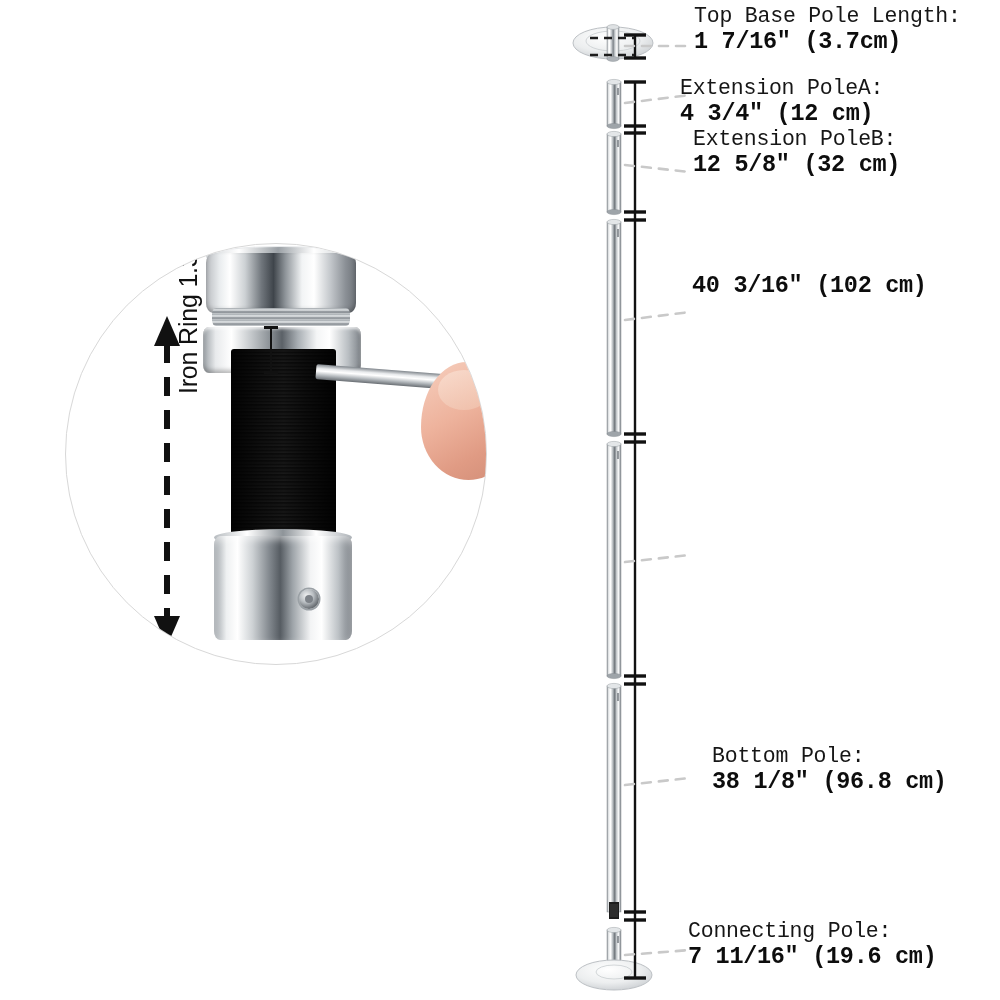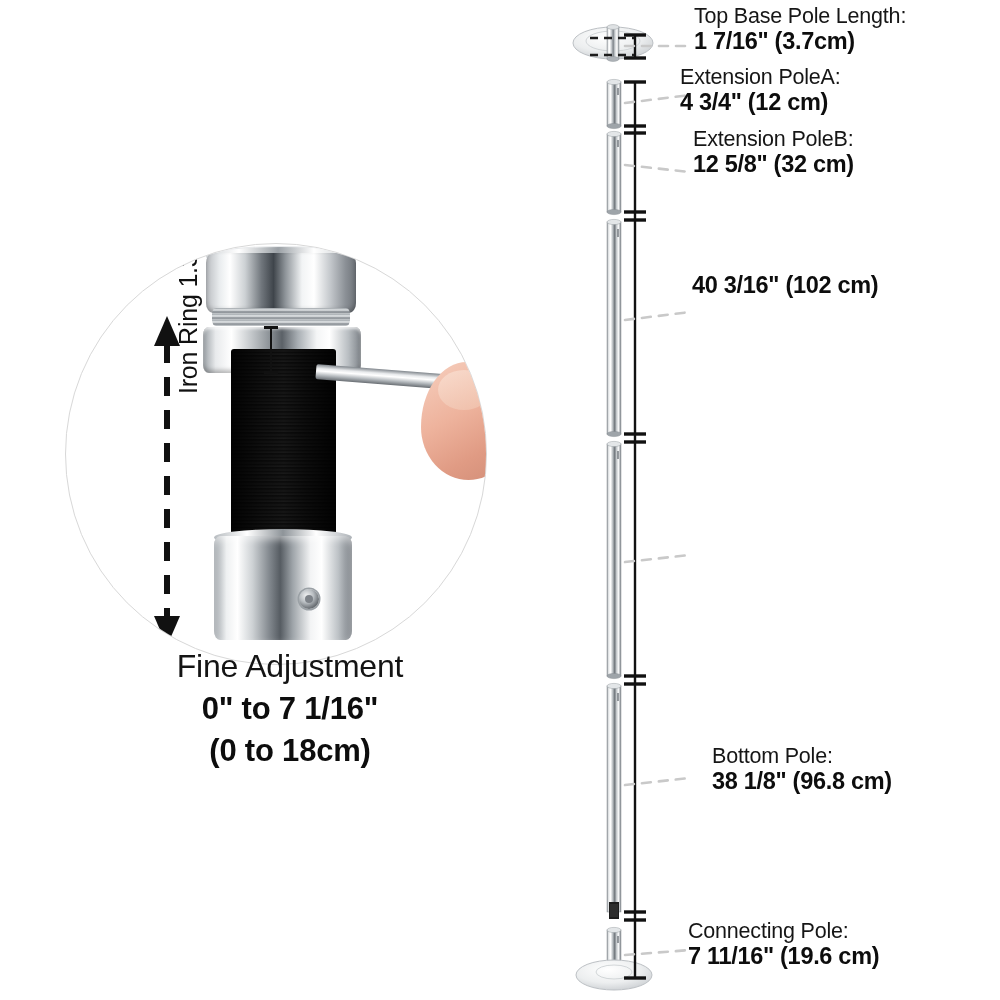--- a/index.html
+++ b/index.html
@@ -7,21 +7,21 @@
     width:1000px;height:1000px;
     background:#ffffff;
     font-family:"Liberation Sans", sans-serif;
     color:#111111;
     overflow:hidden;
     position:relative;
   }
   #stage{position:absolute;left:0;top:0;width:1000px;height:1000px;}
 
   
-  .callout{position:absolute;line-height:1.08;}
+  .callout{position:absolute;line-height:1.08;font-family:Liberation Mono, monospace;}
   .callout .cap{
     font-size:21.5px;font-weight:400;color:#161616;
     white-space:nowrap;letter-spacing:-0.2px;
   }
   .callout .val{
     font-size:23.5px;font-weight:700;color:#0d0d0d;
     white-space:nowrap;letter-spacing:-0.3px;margin-top:1px;
   }
 
   
@@ -193,25 +193,20 @@
 
     <div id="dbl-arrow">
       <div class="head-up"></div>
       <div class="shaft"></div>
       <div class="head-dn"></div>
     </div>
 
     <div id="iron-ring-label">Iron Ring 1.3cm</div>
   </div>
 
-  <div id="fine-adjust">
-    <div class="fa-title">Fine Adjustment</div>
-    <div class="fa-r1">0" to 7  1/16"</div>
-    <div class="fa-r2">(0 to 18cm)</div>
-  </div>
 
   <svg id="pole-svg" viewBox="0 0 180 1000">
     <defs>
       <linearGradient id="chrome" x1="0" y1="0" x2="1" y2="0">
         <stop offset="0%" stop-color="#8e9499"></stop>
         <stop offset="12%" stop-color="#e9ebec"></stop>
         <stop offset="26%" stop-color="#ffffff"></stop>
         <stop offset="42%" stop-color="#b4b9bd"></stop>
         <stop offset="55%" stop-color="#6f757b"></stop>
         <stop offset="68%" stop-color="#c6cacd"></stop>
@@ -327,21 +322,21 @@
       <path d="M590 38 L634 38"></path>
       <path d="M590 55 L634 55"></path>
     </g>
   </svg>
 
   <div class="callout" style="left:694px;top:5px;">
     <div class="cap">Top Base Pole Length:</div>
     <div class="val">1 7/16" (3.7cm)</div>
   </div>
 
-  <div class="callout" style="left:680px;top:66px;">
+  <div class="callout" style="left:680px;top:77px;">
     <div class="cap">Extension PoleA:</div>
     <div class="val">4 3/4" (12 cm)</div>
   </div>
 
   <div class="callout" style="left:680px;top:128px;margin-left:13px;">
     <div class="cap">Extension PoleB:</div>
     <div class="val">12 5/8" (32 cm)</div>
   </div>
 
   <div class="callout" style="left:692px;top:272px;">

